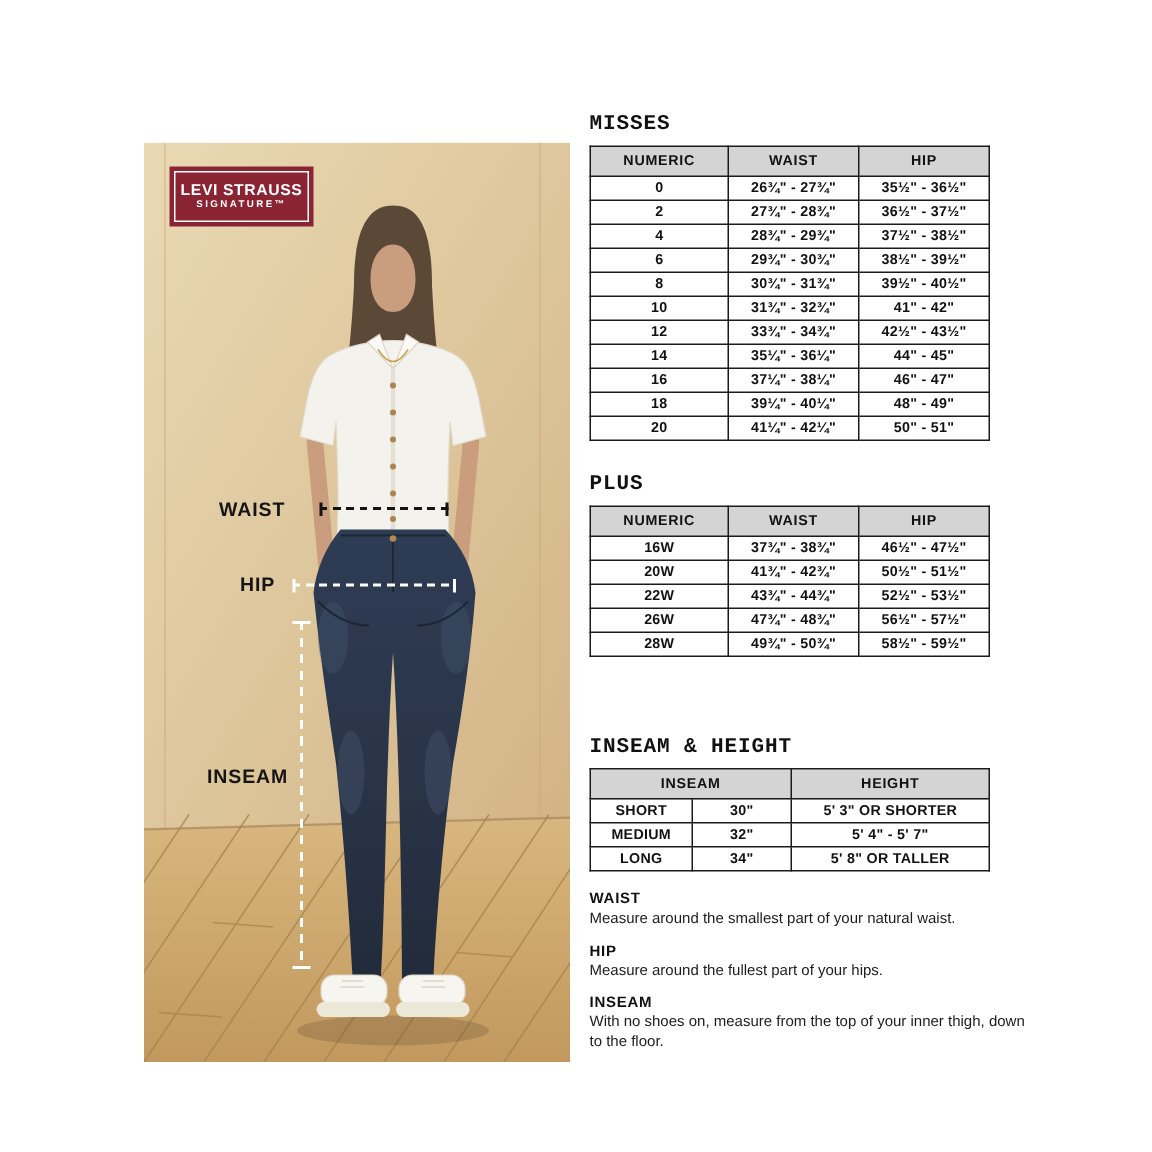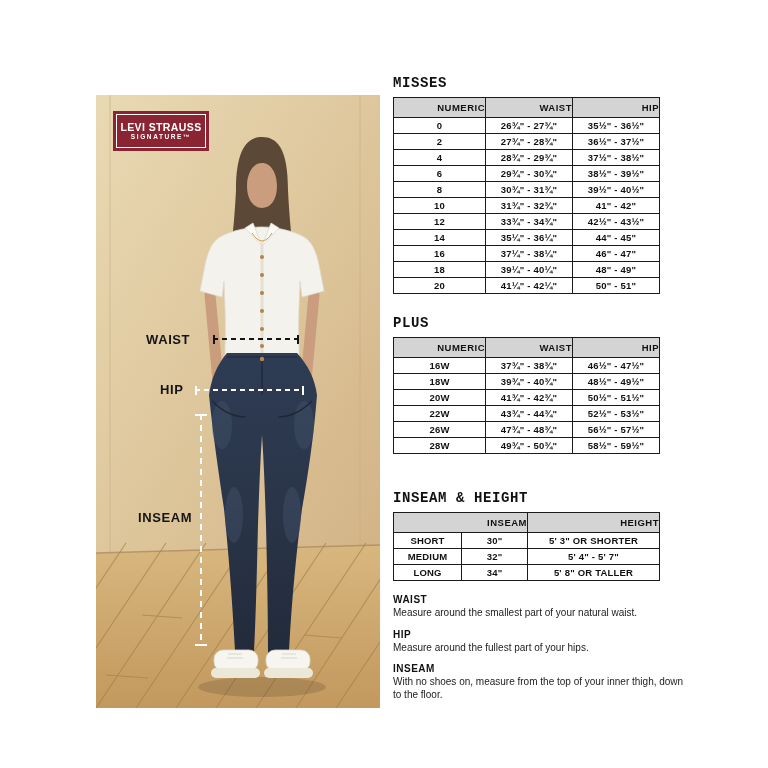--- a/index.html
+++ b/index.html
@@ -38,21 +38,21 @@
   .tcap.top{top:0;} .tcap.bot{bottom:0;}
 
   
   .rightcol{position:absolute;left:393px;top:0;width:300px;}
   .sec-title{position:absolute;font-weight:bold;font-size:14px;letter-spacing:.6px;color:#111;font-family:Liberation Mono, monospace;}
   .t-misses{top:75px;} .t-plus{top:315px;} .t-inseam{top:490px;}
 
   table{border-collapse:collapse;table-layout:fixed;width:266px;position:absolute;left:0;}
   .tbl-misses{top:97px;} .tbl-plus{top:337px;} .tbl-inseam{top:512px;}
   th{background:#d4d4d4;border:1px solid #1b1b1b;font-size:9.5px;font-weight:bold;
-     height:19px;letter-spacing:.5px;padding:0;text-align:right;}
+     height:19px;letter-spacing:.5px;padding:0;text-align:center;}
   td{border:1px solid #1b1b1b;font-size:9.5px;font-weight:bold;text-align:center;
      height:15px;padding:0;letter-spacing:.2px;}
 
   .instructions{position:absolute;left:0;top:594px;width:296px;}
   .instr-block{margin:0 0 9px 0;}
   .instr-head{font-weight:bold;font-size:10px;letter-spacing:.5px;margin:0 0 2px 0;}
   .instr-text{font-size:10px;line-height:12.5px;margin:0;color:#1c1c1c;}
 </style>
 </head>
 <body>
@@ -300,25 +300,20 @@
           <th>HIP</th>
         </tr>
       </thead>
       <tbody>
           <tr>
             <td>16W</td>
             <td>37¾" - 38¾"</td>
             <td>46½" - 47½"</td>
           </tr>
           <tr>
-            <td>18W</td>
-            <td>39¾" - 40¾"</td>
-            <td>48½" - 49½"</td>
-          </tr>
-          <tr>
             <td>20W</td>
             <td>41¾" - 42¾"</td>
             <td>50½" - 51½"</td>
           </tr>
           <tr>
             <td>22W</td>
             <td>43¾" - 44¾"</td>
             <td>52½" - 53½"</td>
           </tr>
           <tr>

